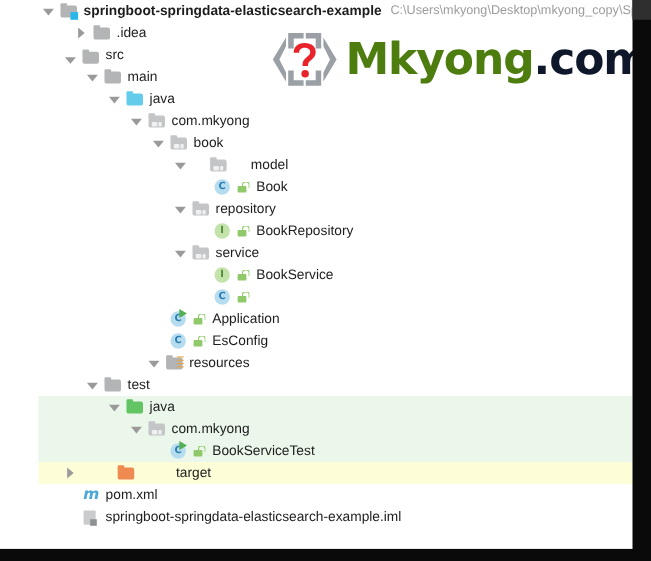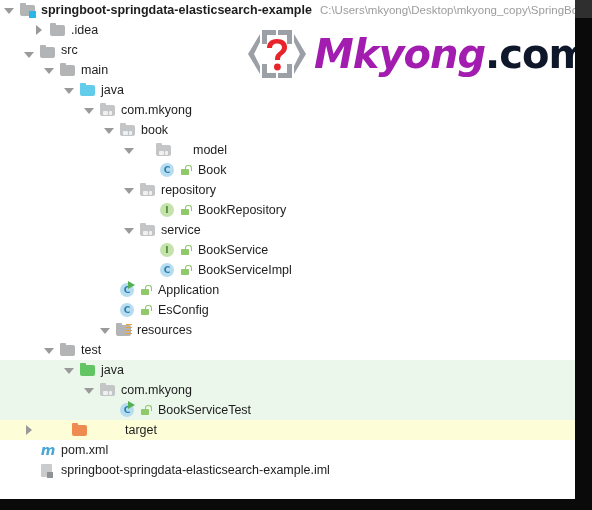--- a/index.html
+++ b/index.html
@@ -32,28 +32,28 @@
     position:absolute;left:246px;top:24px;height:60px;
     display:flex;align-items:center;z-index:20;
     pointer-events:none;
   }
   .logo-mark{position:relative;width:62px;height:56px;flex:none;}
   .logo-word{
     font-family:"DejaVu Sans", sans-serif;
     font-weight:bold;font-size:40px;letter-spacing:-1px;
     margin-left:6px;line-height:1;
   }
-  .logo-word .mk{color:#a21caf;font-style:italic;}
+  .logo-word .mk{color:#4d7c0f;}
   .logo-word .dot{color:#0f172a;font-weight:bold;}
 
   
   .tree{position:absolute;left:0;top:0;width:575px;z-index:10;}
   .row{
     position:relative;height:20px;line-height:20px;
-    display:flex;align-items:center;white-space:nowrap;
+    display:flex;align-items:center;white-space:nowrap;margin-left:35px;
   }
   .row.hl-green{background:#eaf7ea;}
   .row.hl-yellow{background:#fdfdd8;}
   .arrow{
     width:11px;height:11px;flex:none;margin-right:4px;position:relative;
   }
   .arrow.down::after{
     content:"";position:absolute;left:0;top:3px;
     border-left:5px solid transparent;border-right:5px solid transparent;
     border-top:6px solid #9a9a9a;
@@ -293,21 +293,20 @@
         <span class="arrow none"></span>
         <span class="ico">
           <span class="cls cls-c">C</span>
         </span>
         <span class="icoslot">
           <span class="lock">
             <span class="shk"></span>
             <span class="body"></span>
           </span>
         </span>
-        <span class="label">BookServiceImpl</span>
       </div>
       <div class="row" style="padding-left: 104px;">
         <span class="arrow none"></span>
         <span class="ico">
           <span class="cls cls-c">C</span>
           <span class="run-arrow"></span>
         </span>
         <span class="icoslot">
           <span class="lock">
             <span class="shk"></span>

